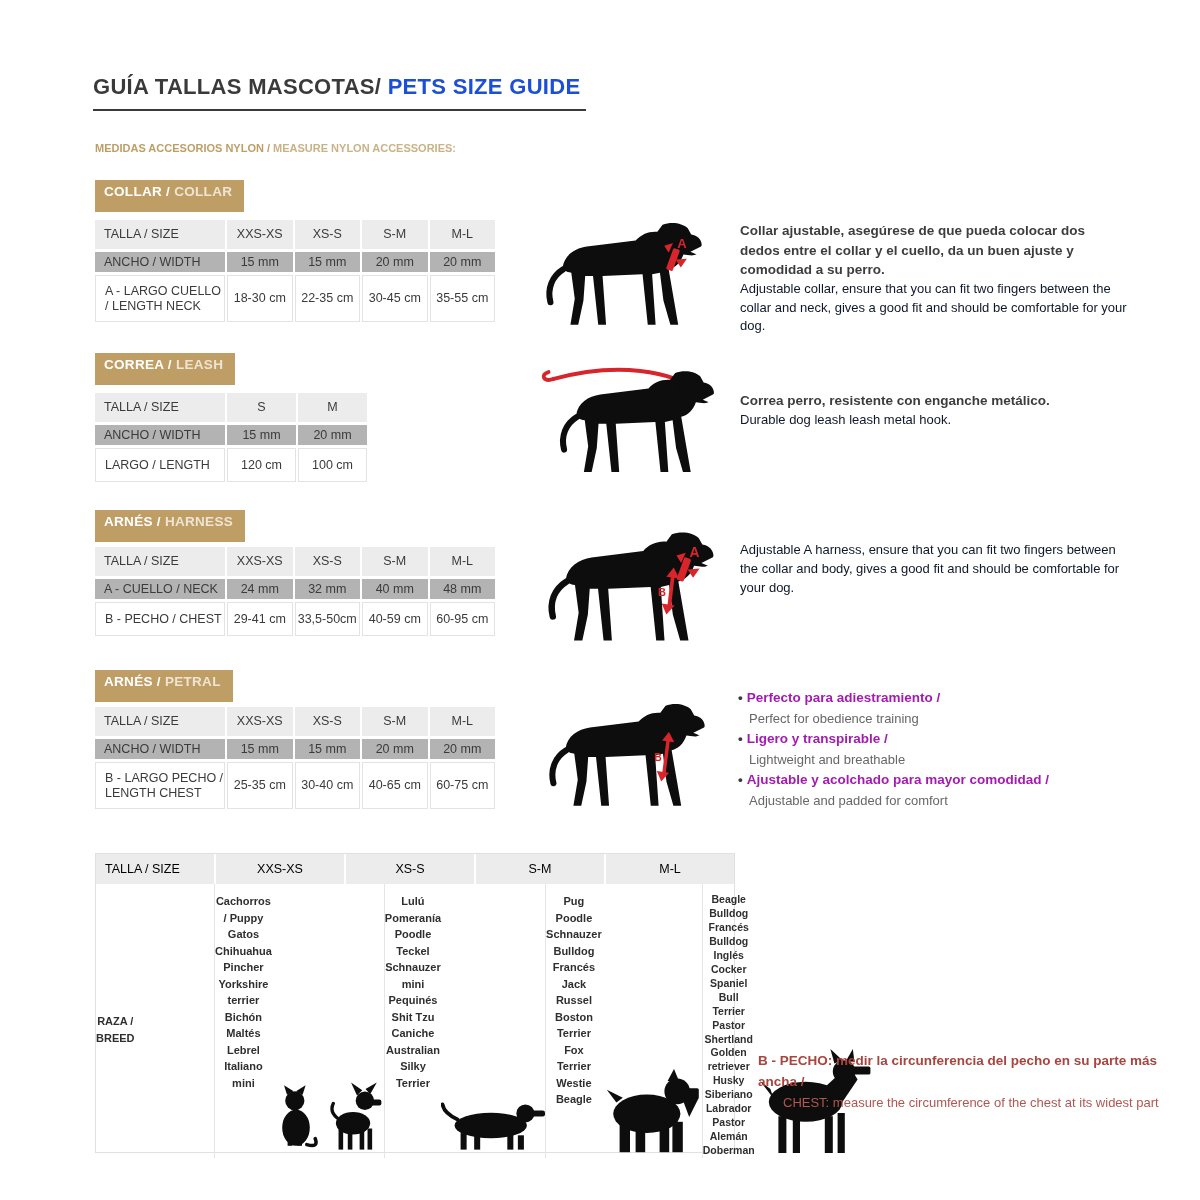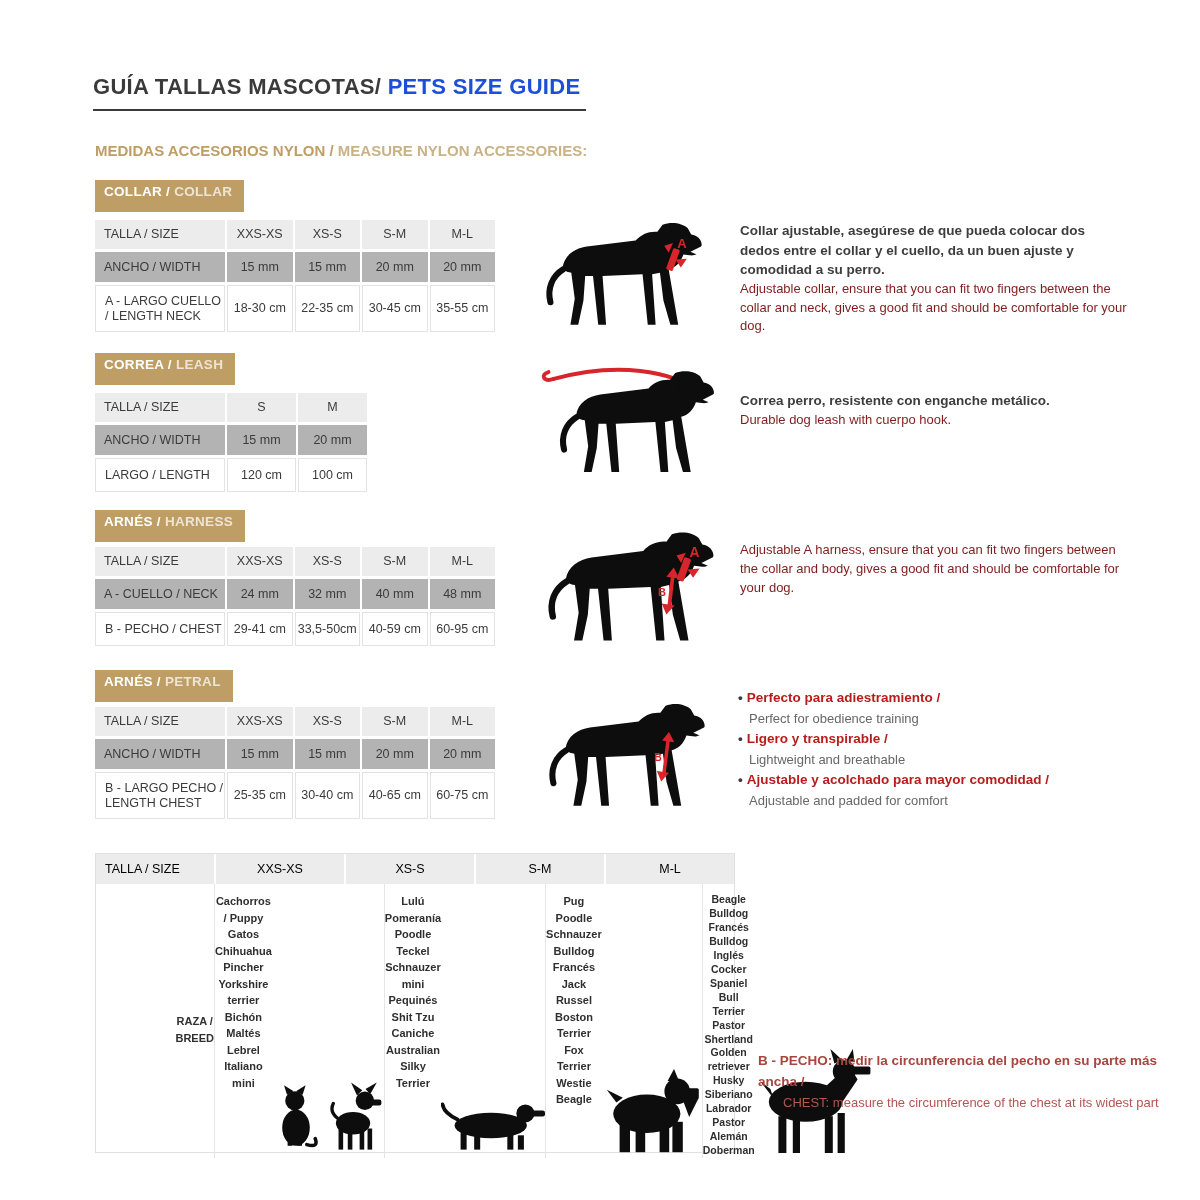--- a/index.html
+++ b/index.html
@@ -4,62 +4,62 @@
 <style>
   * { margin:0; padding:0; box-sizing:border-box; }
   body { background:#fff; font-family:"Liberation Sans", sans-serif; }
   .page { position:relative; width:1200px; height:1200px; background:#fff; overflow:hidden; }
 
   
   .title { position:absolute; left:93px; top:74px; font-size:22px; font-weight:bold;
            letter-spacing:.3px; color:#3a3a3a; border-bottom:2.5px solid #3a3a3a;
            padding-bottom:9px; padding-right:6px; }
   .title .en { color:#1d4ed8; font-weight:bold;margin-top:23px; }
-  .subtitle { position:absolute; left:95px; top:142px; font-size:15px; font-weight:bold; }
+  .subtitle { position:absolute; left:95px; top:142px; font-size:11px; font-weight:bold; }
   .subtitle .es { color:var(--tan); }
   .subtitle .en { color:#c8b astray; color:#c9b286; }
 
   
   .badge { position:absolute; background:var(--tan); color:#fff; font-size:13.5px;
            font-weight:bold; padding:4px 12px 13px 9px; letter-spacing:.3px; }
   .badge .en { color:rgba(255,255,255,.72); }
 
   
   .stable { position:absolute; display:flex; flex-direction:column; gap:3px;
             color:#3b3b3b; }
   .srow { display:flex; gap:2px; }
   .cell { display:flex; align-items:center; justify-content:center; flex:1;
           font-size:12.5px; font-weight:normal; text-align:center; line-height:1.15; }
   .cell.label { flex:none; width:130px; justify-content:flex-start; text-align:left;
                 padding-left:9px; }
   .srow.head  { height:29px; } .srow.head  .cell { background:#ececec; }
-  .srow.gray  { height:30px; } .srow.gray  .cell { background:#b3b3b3; }
+  .srow.gray  { height:20px; } .srow.gray  .cell { background:#b3b3b3; }
   .srow.white { height:34px; } .srow.white .cell { background:#fff; border:1px solid #e3e3e3; }
   .srow.tall  { height:47px; }
 
   
   .desc { position:absolute; width:388px; }
   .desc .es { font-size:13.5px; font-weight:bold; color:#3d3d3d; line-height:1.45; }
-  .desc .en { font-size:13px; color:#7f1d1d; line-height:1.45; }
+  .desc .en { font-size:13px; color:#0f172a; line-height:1.45; }
 
   .bullets { position:absolute; width:388px; font-size:13.5px; line-height:1.55; }
-  .bullets .bes { font-weight:bold; color:#b91c1c; }
+  .bullets .bes { font-weight:bold; color:#a21caf; }
   .bullets .dot { font-weight:bold; color:#3d3d3d; margin-right:4px; }
   .bullets .ben { font-size:13px; color:#676767; padding-left:11px; }
 
   
   .btable { position:absolute; left:95px; top:853px; width:640px; height:300px;
             border:1px solid #e0e0e0; display:flex; flex-direction:column; }
   .bhead { display:flex; gap:2px; background:#fff; height:30px; flex:none; }
   .bhead .cell { background:#ececec; font-size:12.5px; }
   .bhead .cell.label { width:118px; }
   .bbody { display:flex; flex:1; }
   .bcol { flex:1; border-left:1px solid #e6e6e6; display:flex; 
           padding-top:9px; }
-  .bcol.rowlabel { flex:none; width:118px; border-left:none; justify-content:flex-end;
+  .bcol.rowlabel { flex:none; width:118px; border-left:none; justify-content:flex-start;
                    align-items:center; font-size:12.5px; font-weight:bold;
                    color:#3b3b3b; text-align:center; line-height:1.5; padding-top:17px; }
   .blist { white-space:pre-line; text-align:center; font-size:11px; font-weight:bold;
            color:#2f2f2f; line-height:1.5; }
   .bcol.c4 .blist { font-size:10.5px; line-height:1.33; }
   .bsil { margin-top:auto; display:flex; justify-content:center; align-items:flex-end;
           gap:8px; padding-bottom:5px; }
 
   
   .notes { position:absolute; left:758px; top:1051px; width:432px; font-size:13.5px;
@@ -159,21 +159,21 @@
         <path class="sil-stroke" stroke-width="7" d="M25,60 C12,68 6,82 10,98"></path>
         <path class="sil" d="M24,58 C26,44 38,36 52,34 L108,27 C114,20 124,16 133,17 L139,9 C149,5 162,7 168,13 L172,20 C179,21 184,26 184,32 L183,37 C181,42 176,45 170,44 L163,43 C160,52 154,58 146,60 L152,95 157,124 148,124 140,96 136,64 127,66 131,124 122,124 116,66 70,68 74,124 65,124 59,68 50,68 48,96 42,124 33,124 38,94 34,64 C28,63 24,61 24,58 Z"></path>
         <ellipse class="sil" cx="151" cy="27" rx="8" ry="13" transform="rotate(14 151 27)"></ellipse>
         <polygon points="185,33 171,40 185,46" fill="#fff"></polygon>
       </g>
     </svg>
   </div>
 
   <div class="desc" style="left:740px; top:391px;">
     <div class="es">Correa perro, resistente con enganche metálico.</div>
-    <div class="en">Durable dog leash with cuerpo hook.</div>
+    <div class="en">Durable dog leash leash metal hook.</div>
   </div>
 
   <div class="badge" style="left:95px; top:510px;"><span>ARNÉS /</span><span class="en"> HARNESS</span></div>
 
   <div class="stable" style="left:95px; top:547px; width:400px;">
     <div class="srow head">
       <div class="cell label">TALLA / SIZE</div>
       <div class="cell">XXS-XS</div>
       <div class="cell">XS-S</div>
       <div class="cell">S-M</div>

